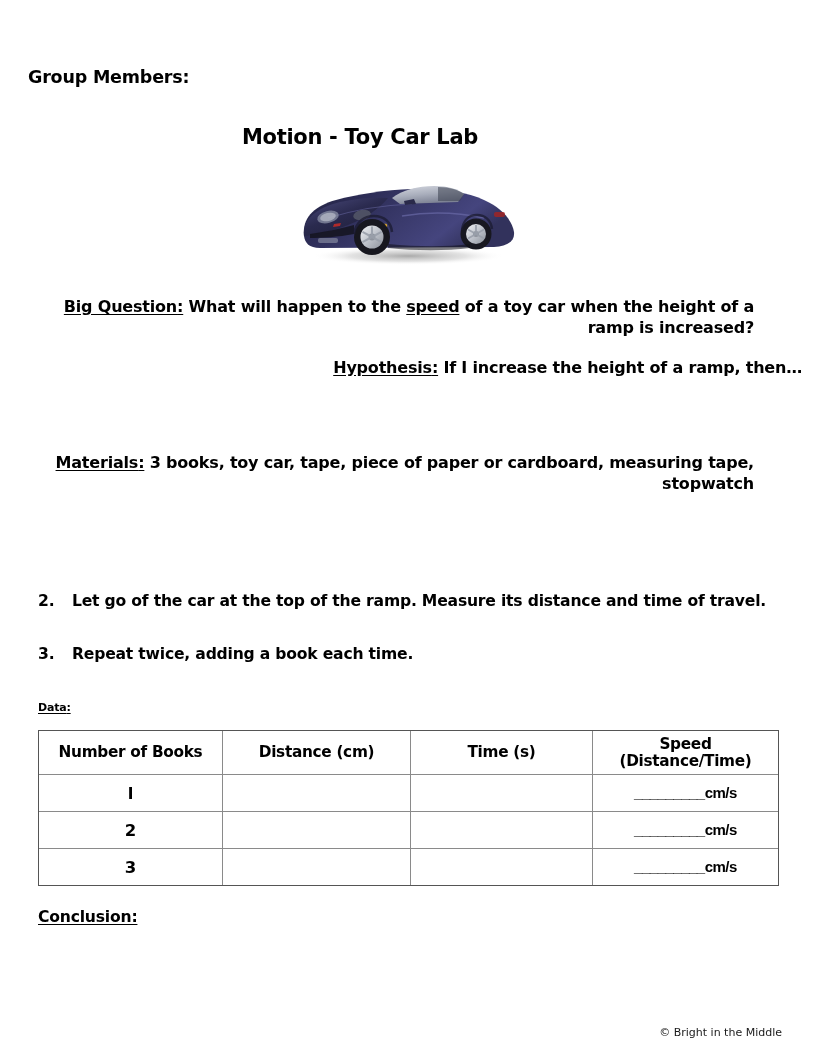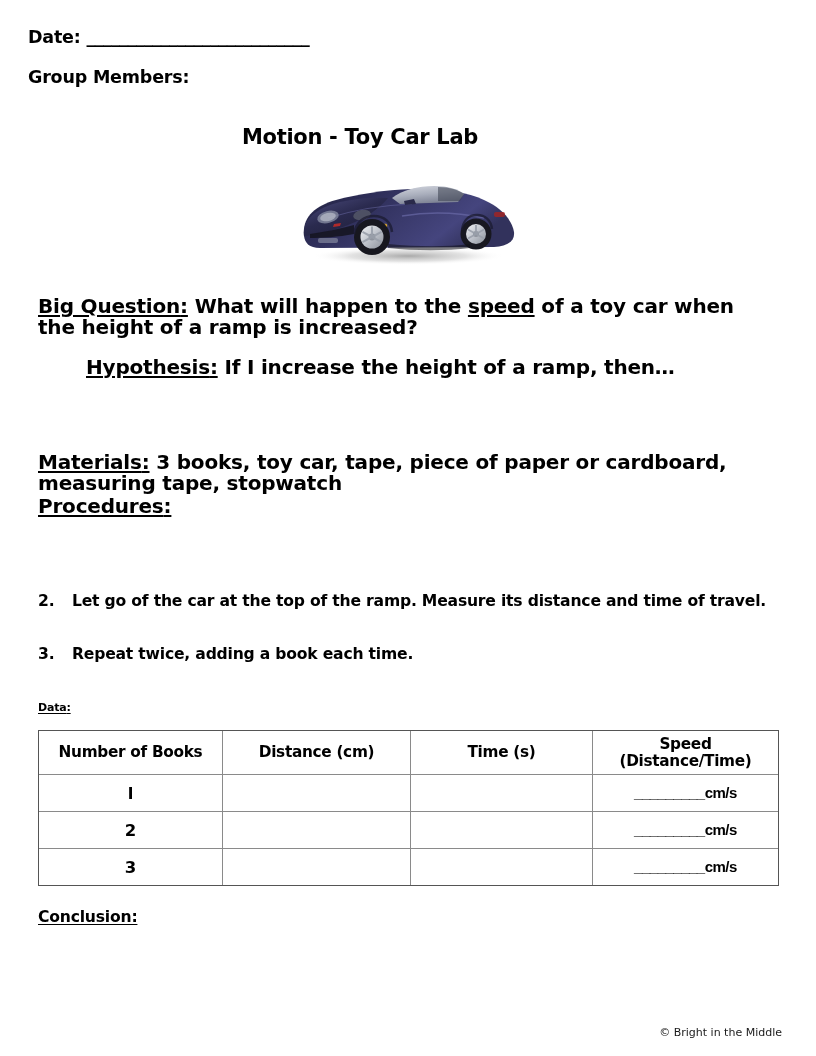--- a/index.html
+++ b/index.html
@@ -66,23 +66,23 @@
     width: 240px;
     height: 100px;
   }
   #car-figure svg { display: block; width: 240px; height: 100px; }
 
   
   .prose {
     position: absolute;
     left: 38px;
     width: 716px;
-    font-size: 20px;
+    font-size: 16px;
     line-height: 21px;
-    text-align: left;
+    text-align: right;
   }
   .lbl-u { text-decoration: underline; text-underline-offset: 1.5px; }
   .ul    { text-decoration: underline; text-underline-offset: 1.5px; }
 
   #big-question-block { top: 296px; }
   #hypothesis-block   { top: 357px; margin-left: 48px; }
   #materials-block    { top: 452px; }
   #procedures-block   { top: 496px; }
 
   
@@ -165,24 +165,20 @@
     line-height: 14px;
     color: #1a1a1a;
     white-space: nowrap;
   }
 </style>
 </head>
 <body>
 
 <div class="page">
 
-  <div class="hdr-line wk" id="date-line">
-    <span>Date:</span>
-    <span class="dash-fill">___________________________</span>
-  </div>
 
   <div class="hdr-line wk" id="group-line">
     <span>Group Members:</span>
   </div>
 
   <div class="wk" id="doc-title">Motion - Toy Car Lab</div>
 
   <div id="car-figure">
     <svg viewBox="0 0 240 100" xmlns="http://www.w3.org/2000/svg" aria-hidden="true">
       <defs>
@@ -281,23 +277,20 @@
   </div>
 
   <div class="prose wk" id="hypothesis-block">
     <span class="lbl-u"><span>Hypothesis</span><span>:</span></span><span>  If I increase the height of a ramp, then…</span>
   </div>
 
   <div class="prose wk" id="materials-block">
     <span class="lbl-u"><span>Materials</span><span>:</span></span><span> 3 books, toy car, tape, piece of paper or cardboard, measuring tape, stopwatch</span>
   </div>
 
-  <div class="prose wk" id="procedures-block">
-    <span class="lbl-u"><span>Procedures</span><span>:</span></span>
-  </div>
 
   <div class="step wk" id="step-2">
     <span class="num">2.</span><span>Let go of the car at the top of the ramp.  Measure its distance and time of travel.</span>
   </div>
   <div class="step wk" id="step-3">
     <span class="num">3.</span><span>Repeat twice, adding a book each time.</span>
   </div>
 
   <div class="wk" id="data-label">
     <span class="lbl-u"><span>Data</span><span>:</span></span>

